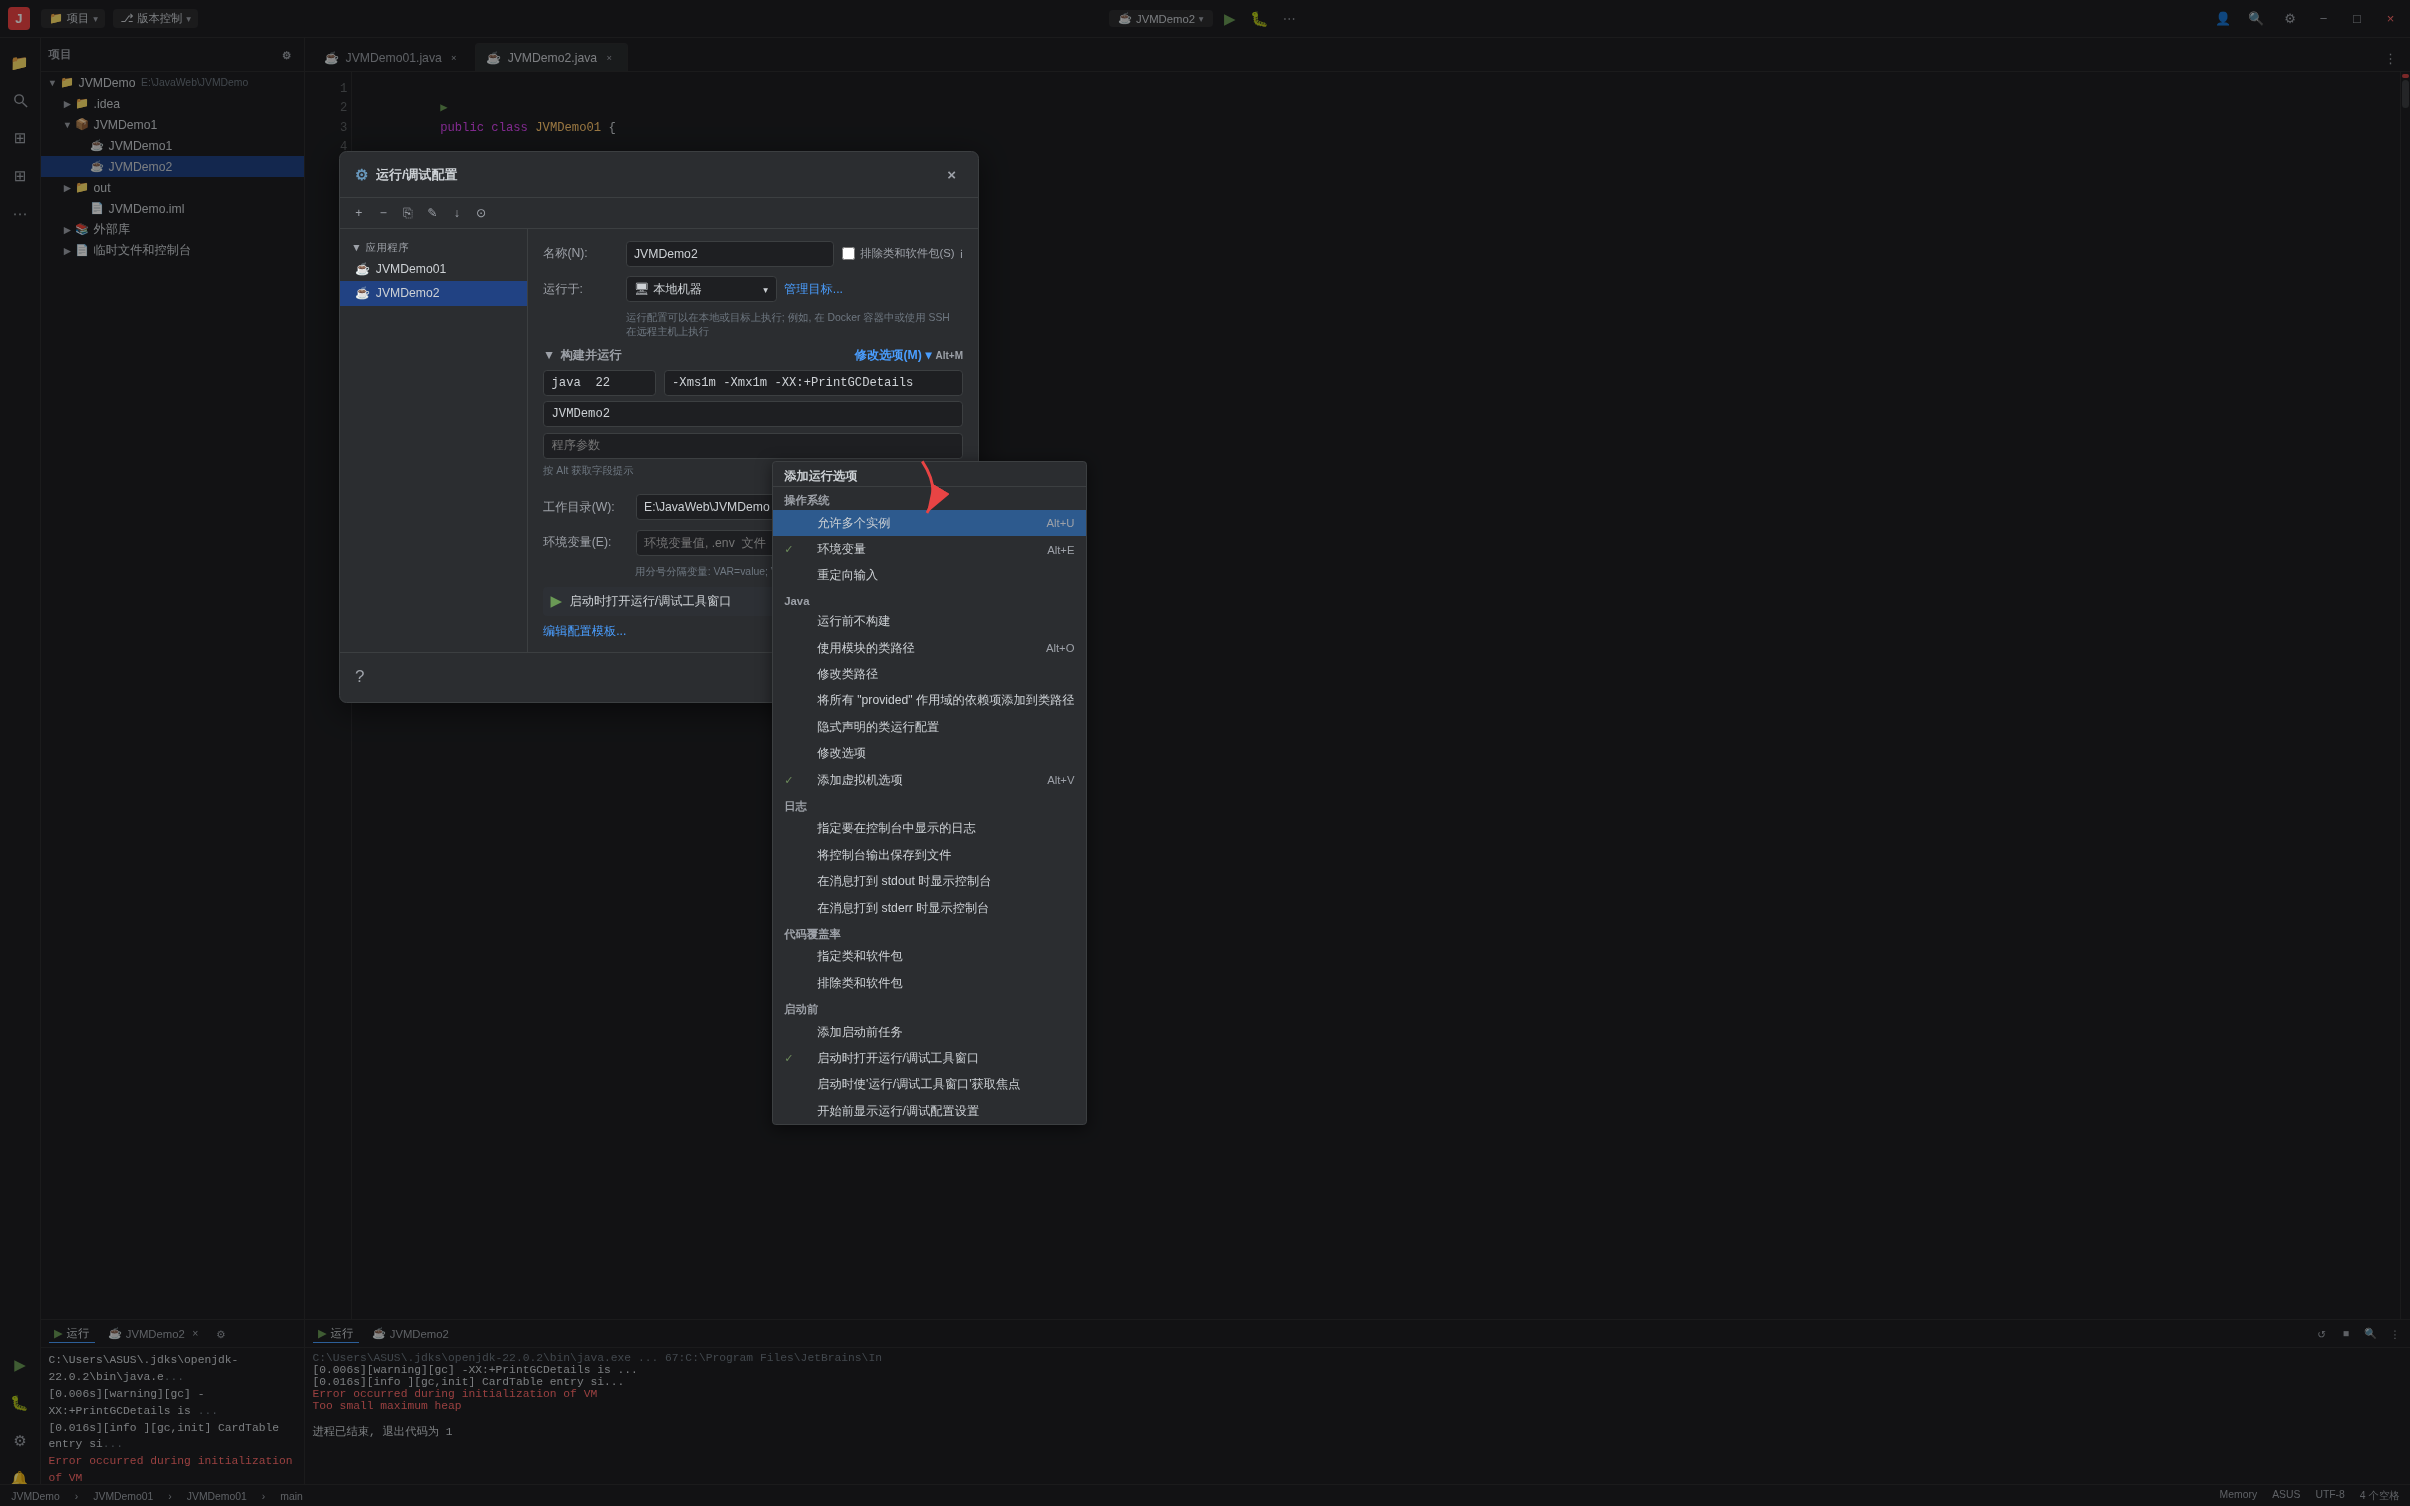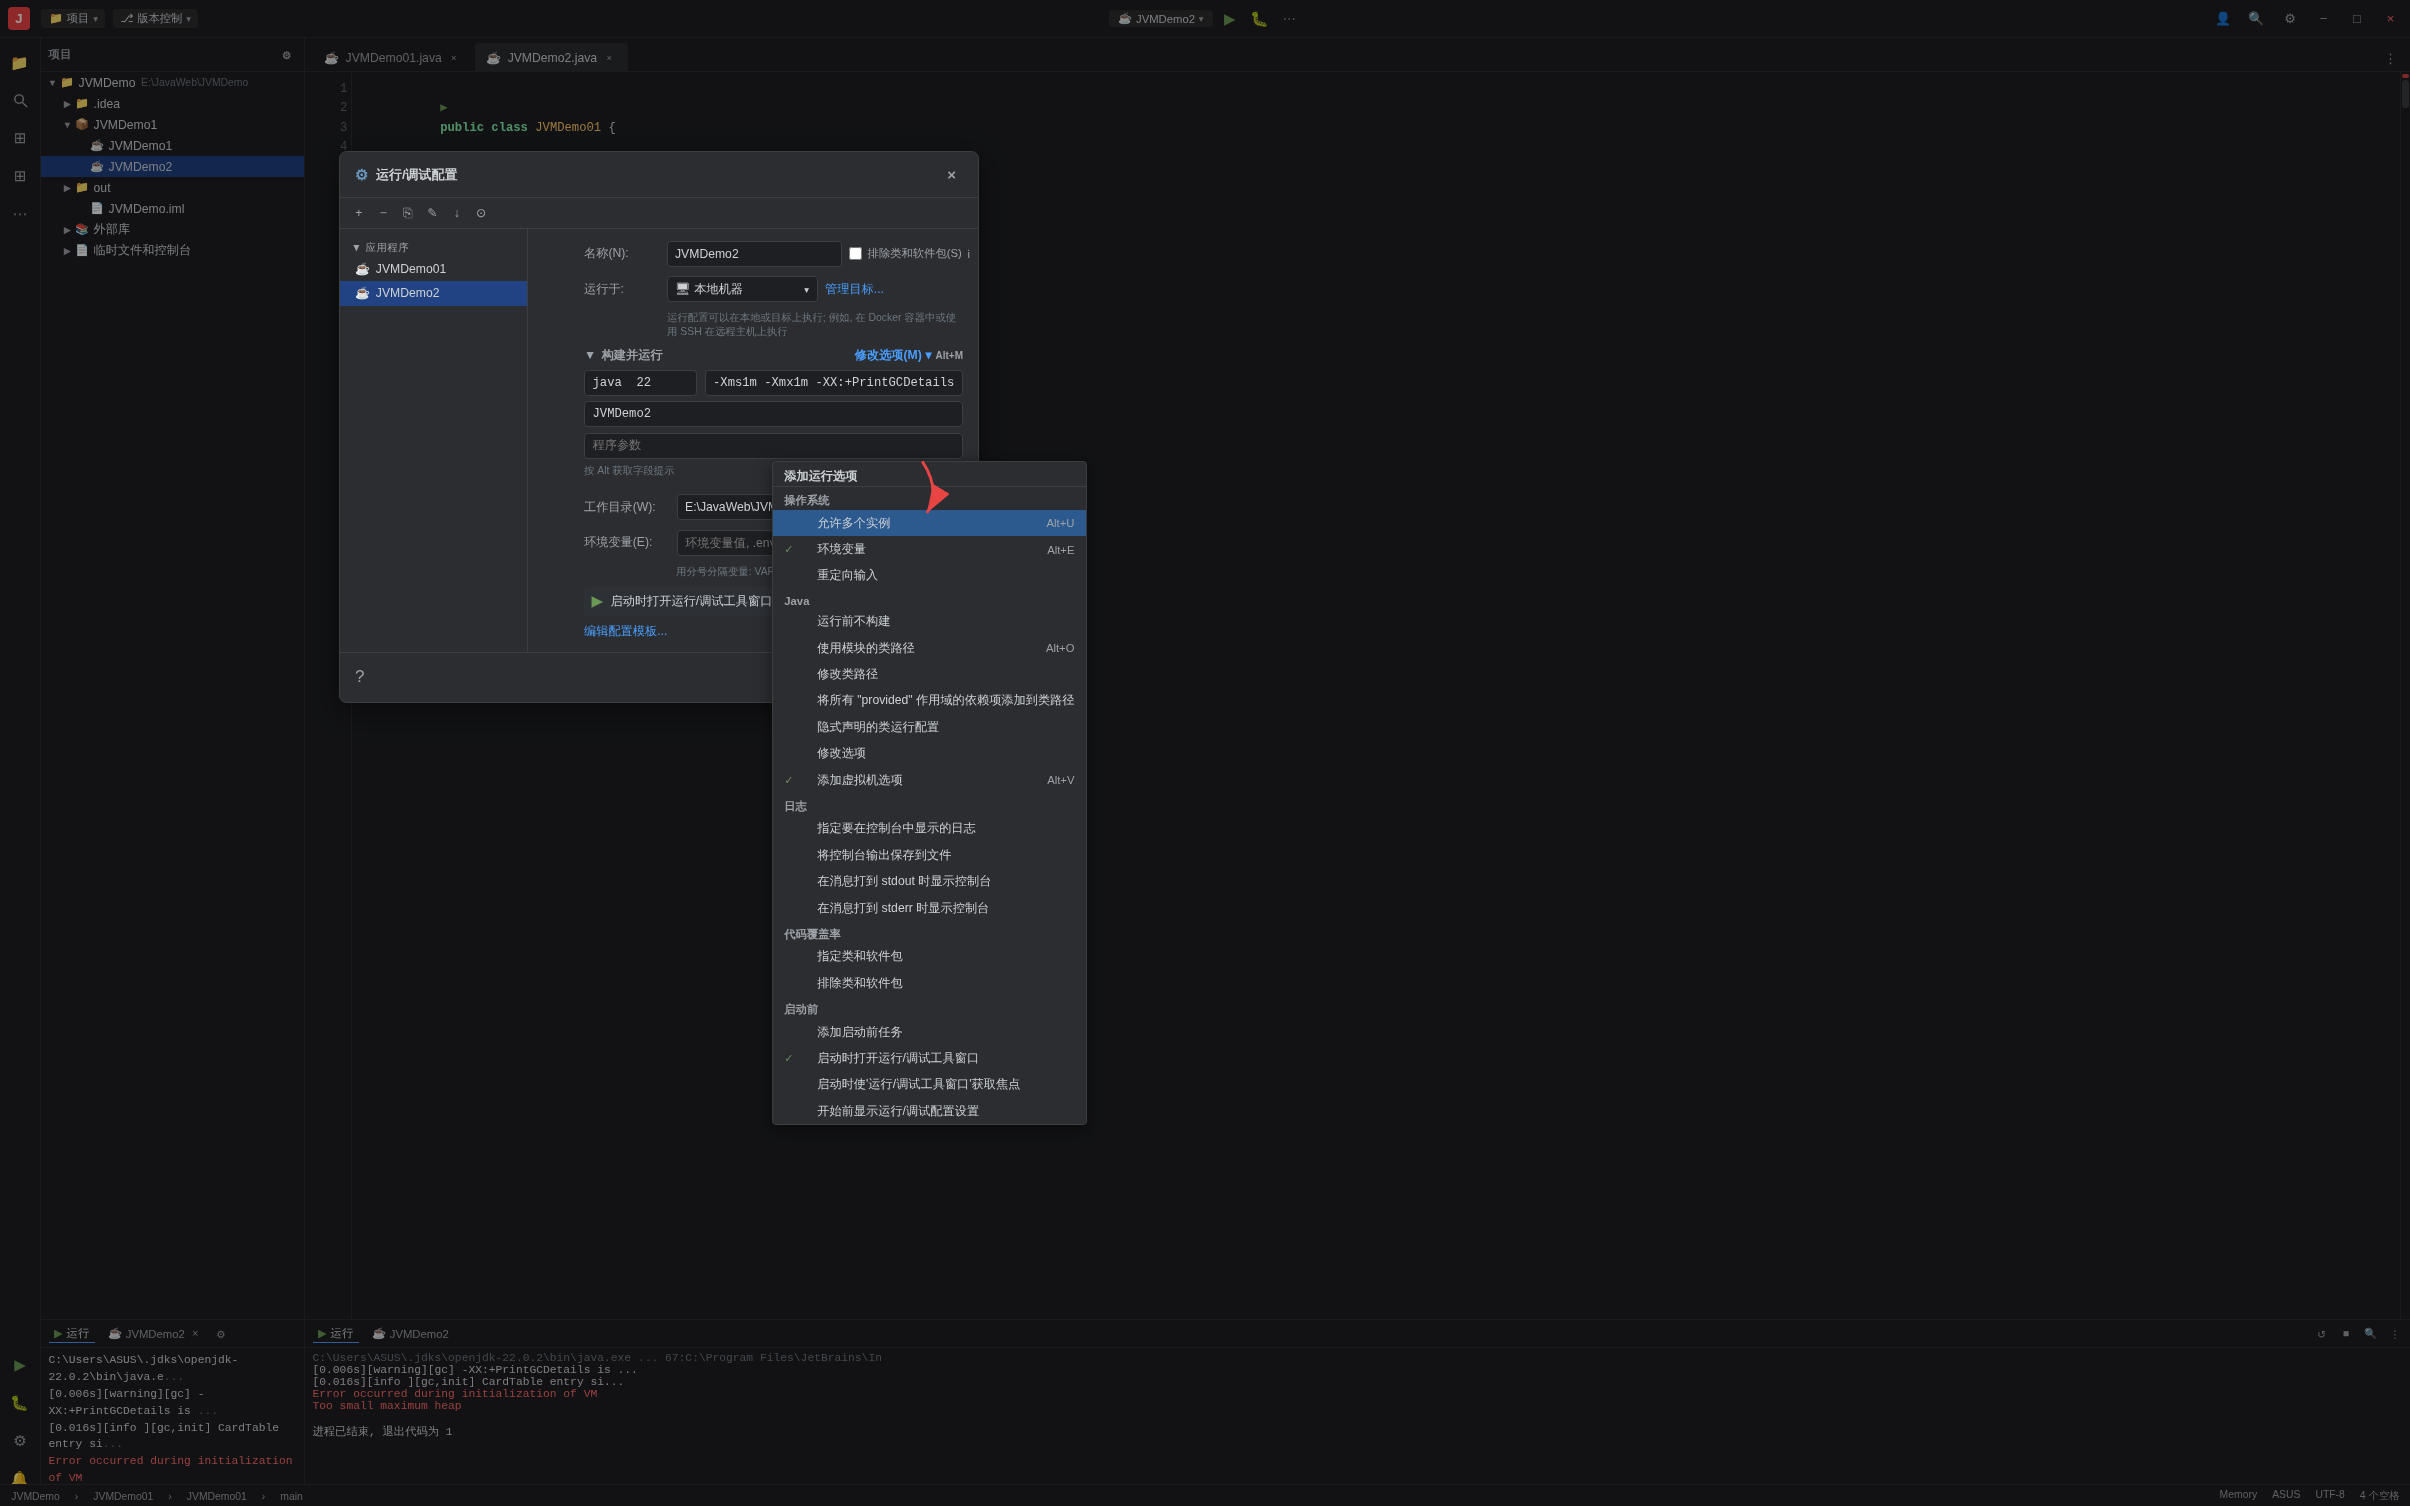--- a/index.html
+++ b/index.html
@@ -281,21 +281,21 @@
     }
     .code-area {
       flex: 1;
       padding: 7.5px 15px;
       font-family: 'Courier New', monospace;
       font-size: 12.2px;
       line-height: 1.6;
       overflow: auto;
     }
     .code-line { white-space: pre; }
-    .kw { color: #86efac; font-weight: bold; }
+    .kw { color: #d946ef; }
     .cls { color: #ffc66d; }
     .cmt { color: #808080; font-style: italic; }
     .fn { color: #ffc66d; }
     .var { color: #a9b7c6; }
 
     
     .run-arrow {
       color: #6a9955;
       margin-right: 3.8px;
     }
@@ -364,21 +364,20 @@
       justify-content: center;
       border-radius: 3.8px;
       cursor: pointer;
       color: #9da1a8;
       font-size: 12.2px;
     }
 
     
     .dialog-body {
       display: flex;
-      gap: 41px;
     }
     .dialog-sidebar {
       width: 188px;
       border-right: 0.9px solid #3c3f41;
       padding: 7.5px 0;
       flex-shrink: 0;
     }
     .dialog-sidebar-section {
       font-size: 10.4px;
       color: #9da1a8;

